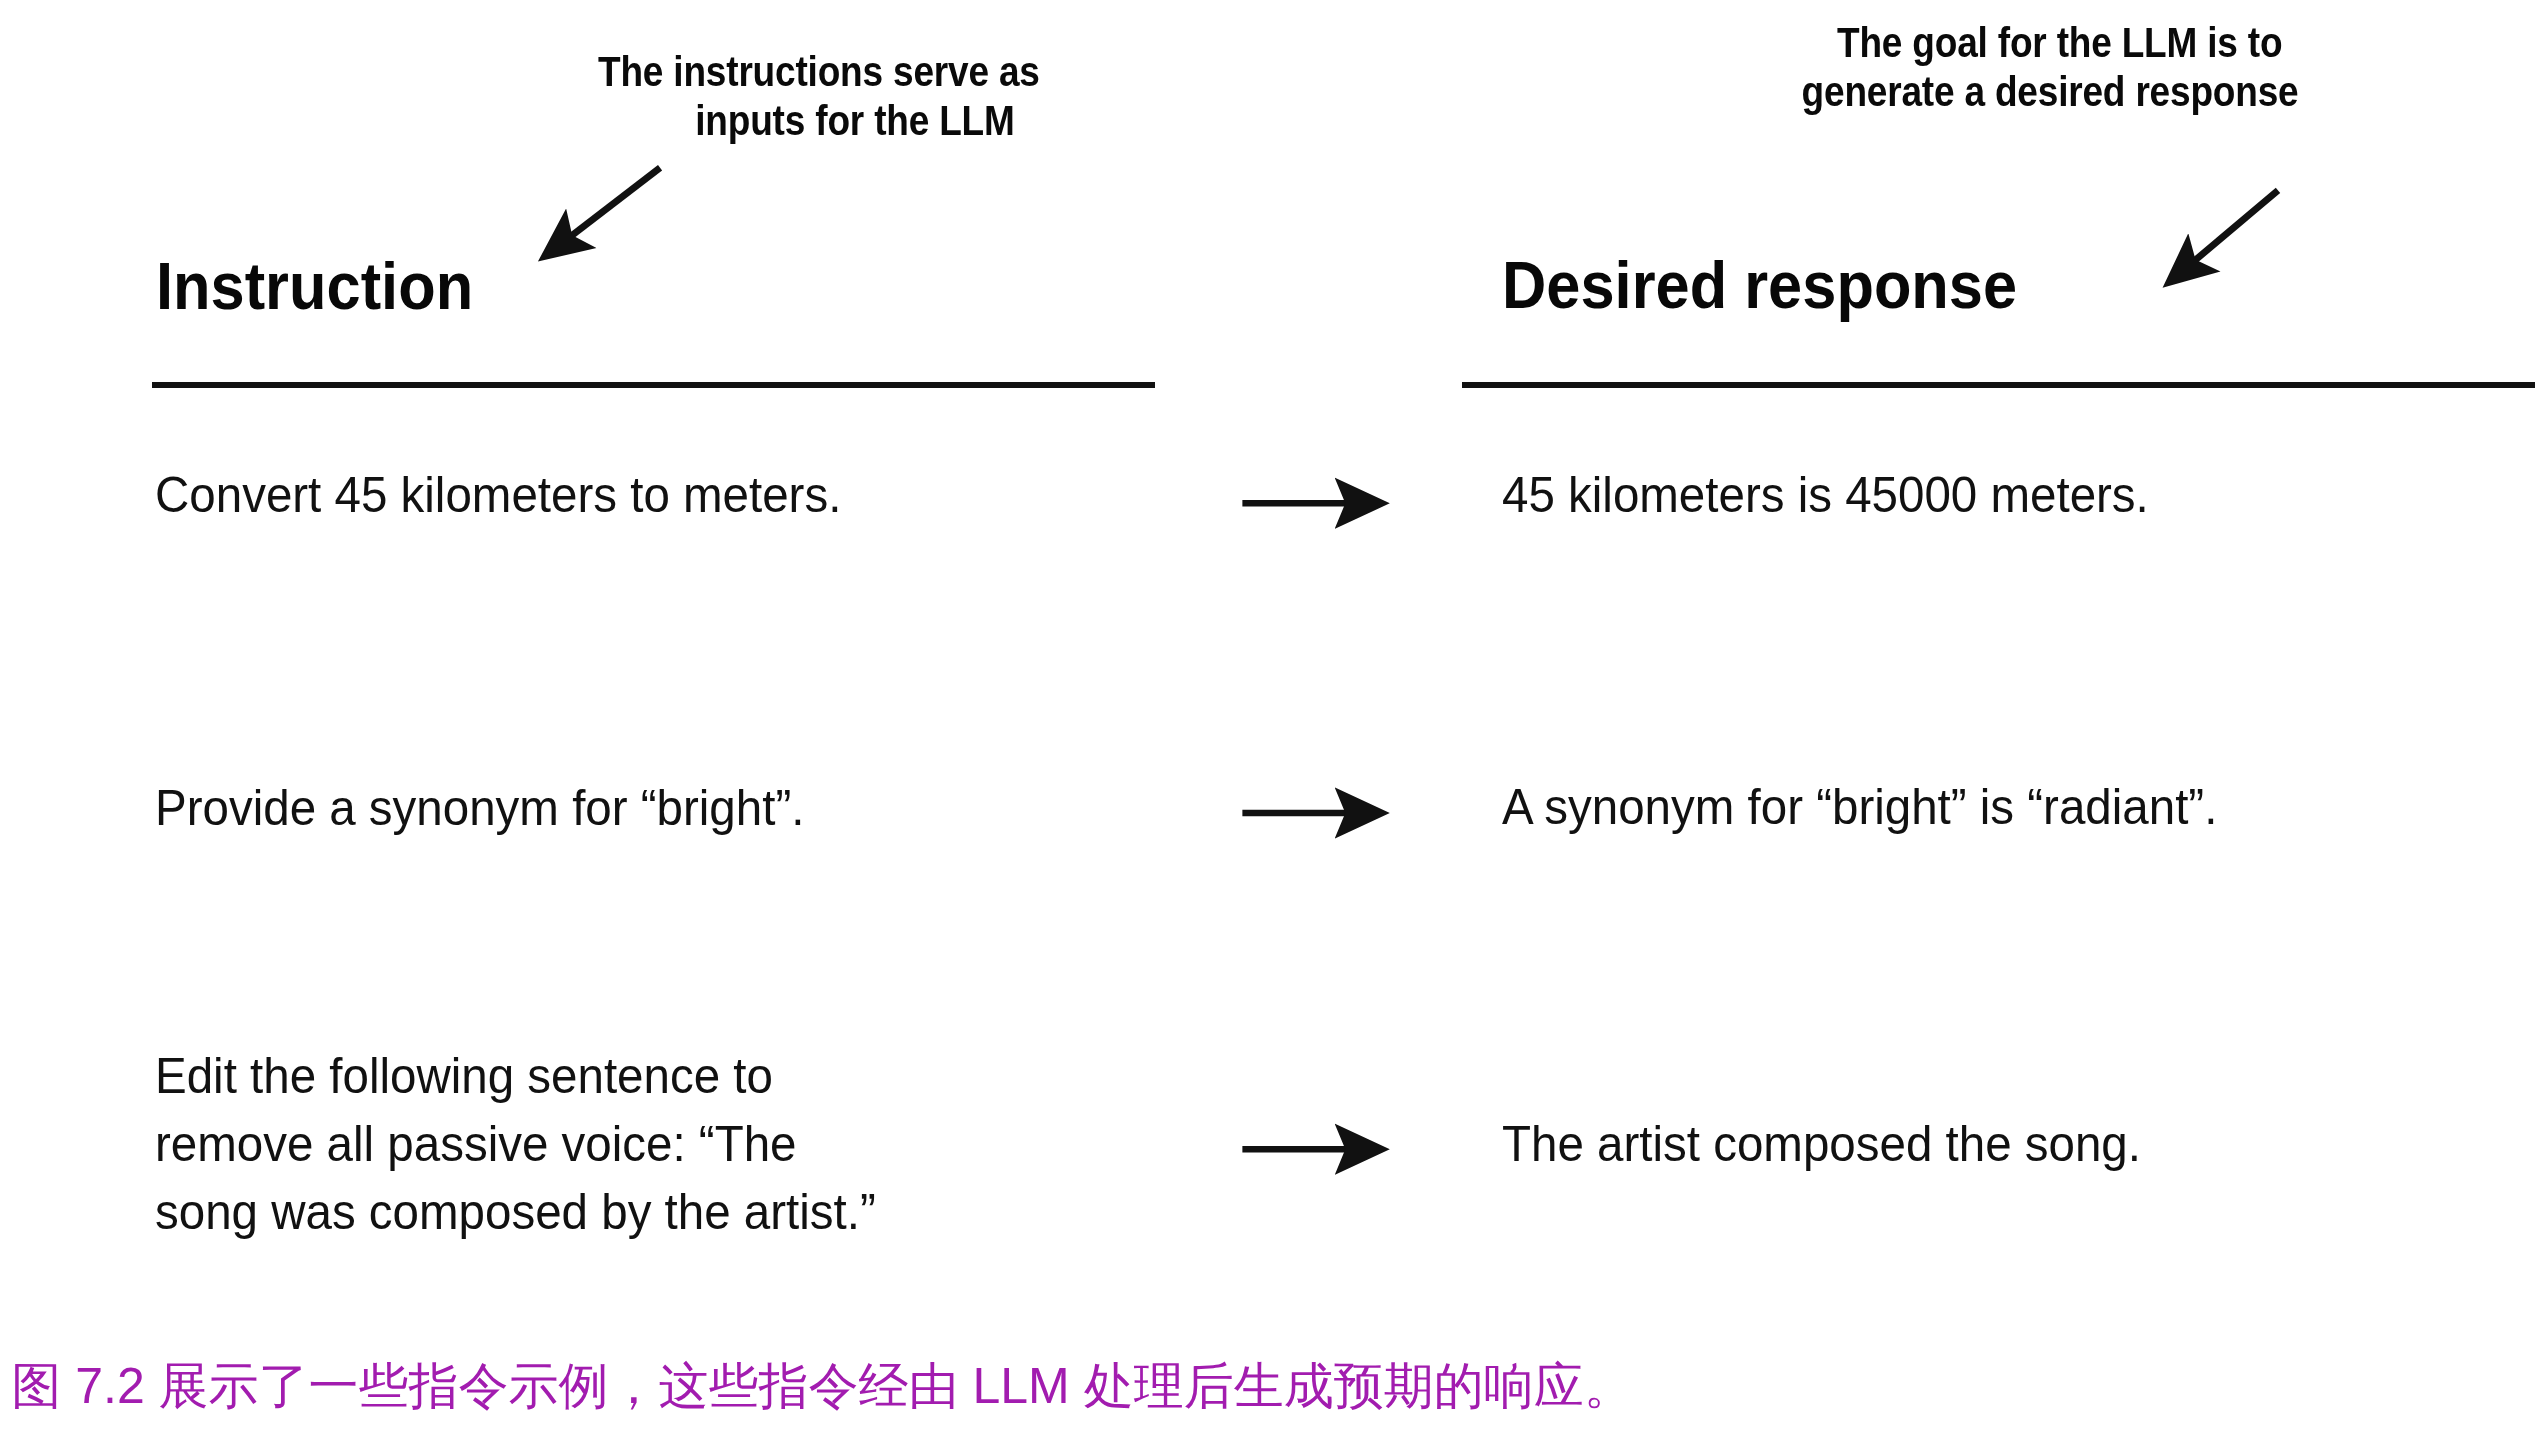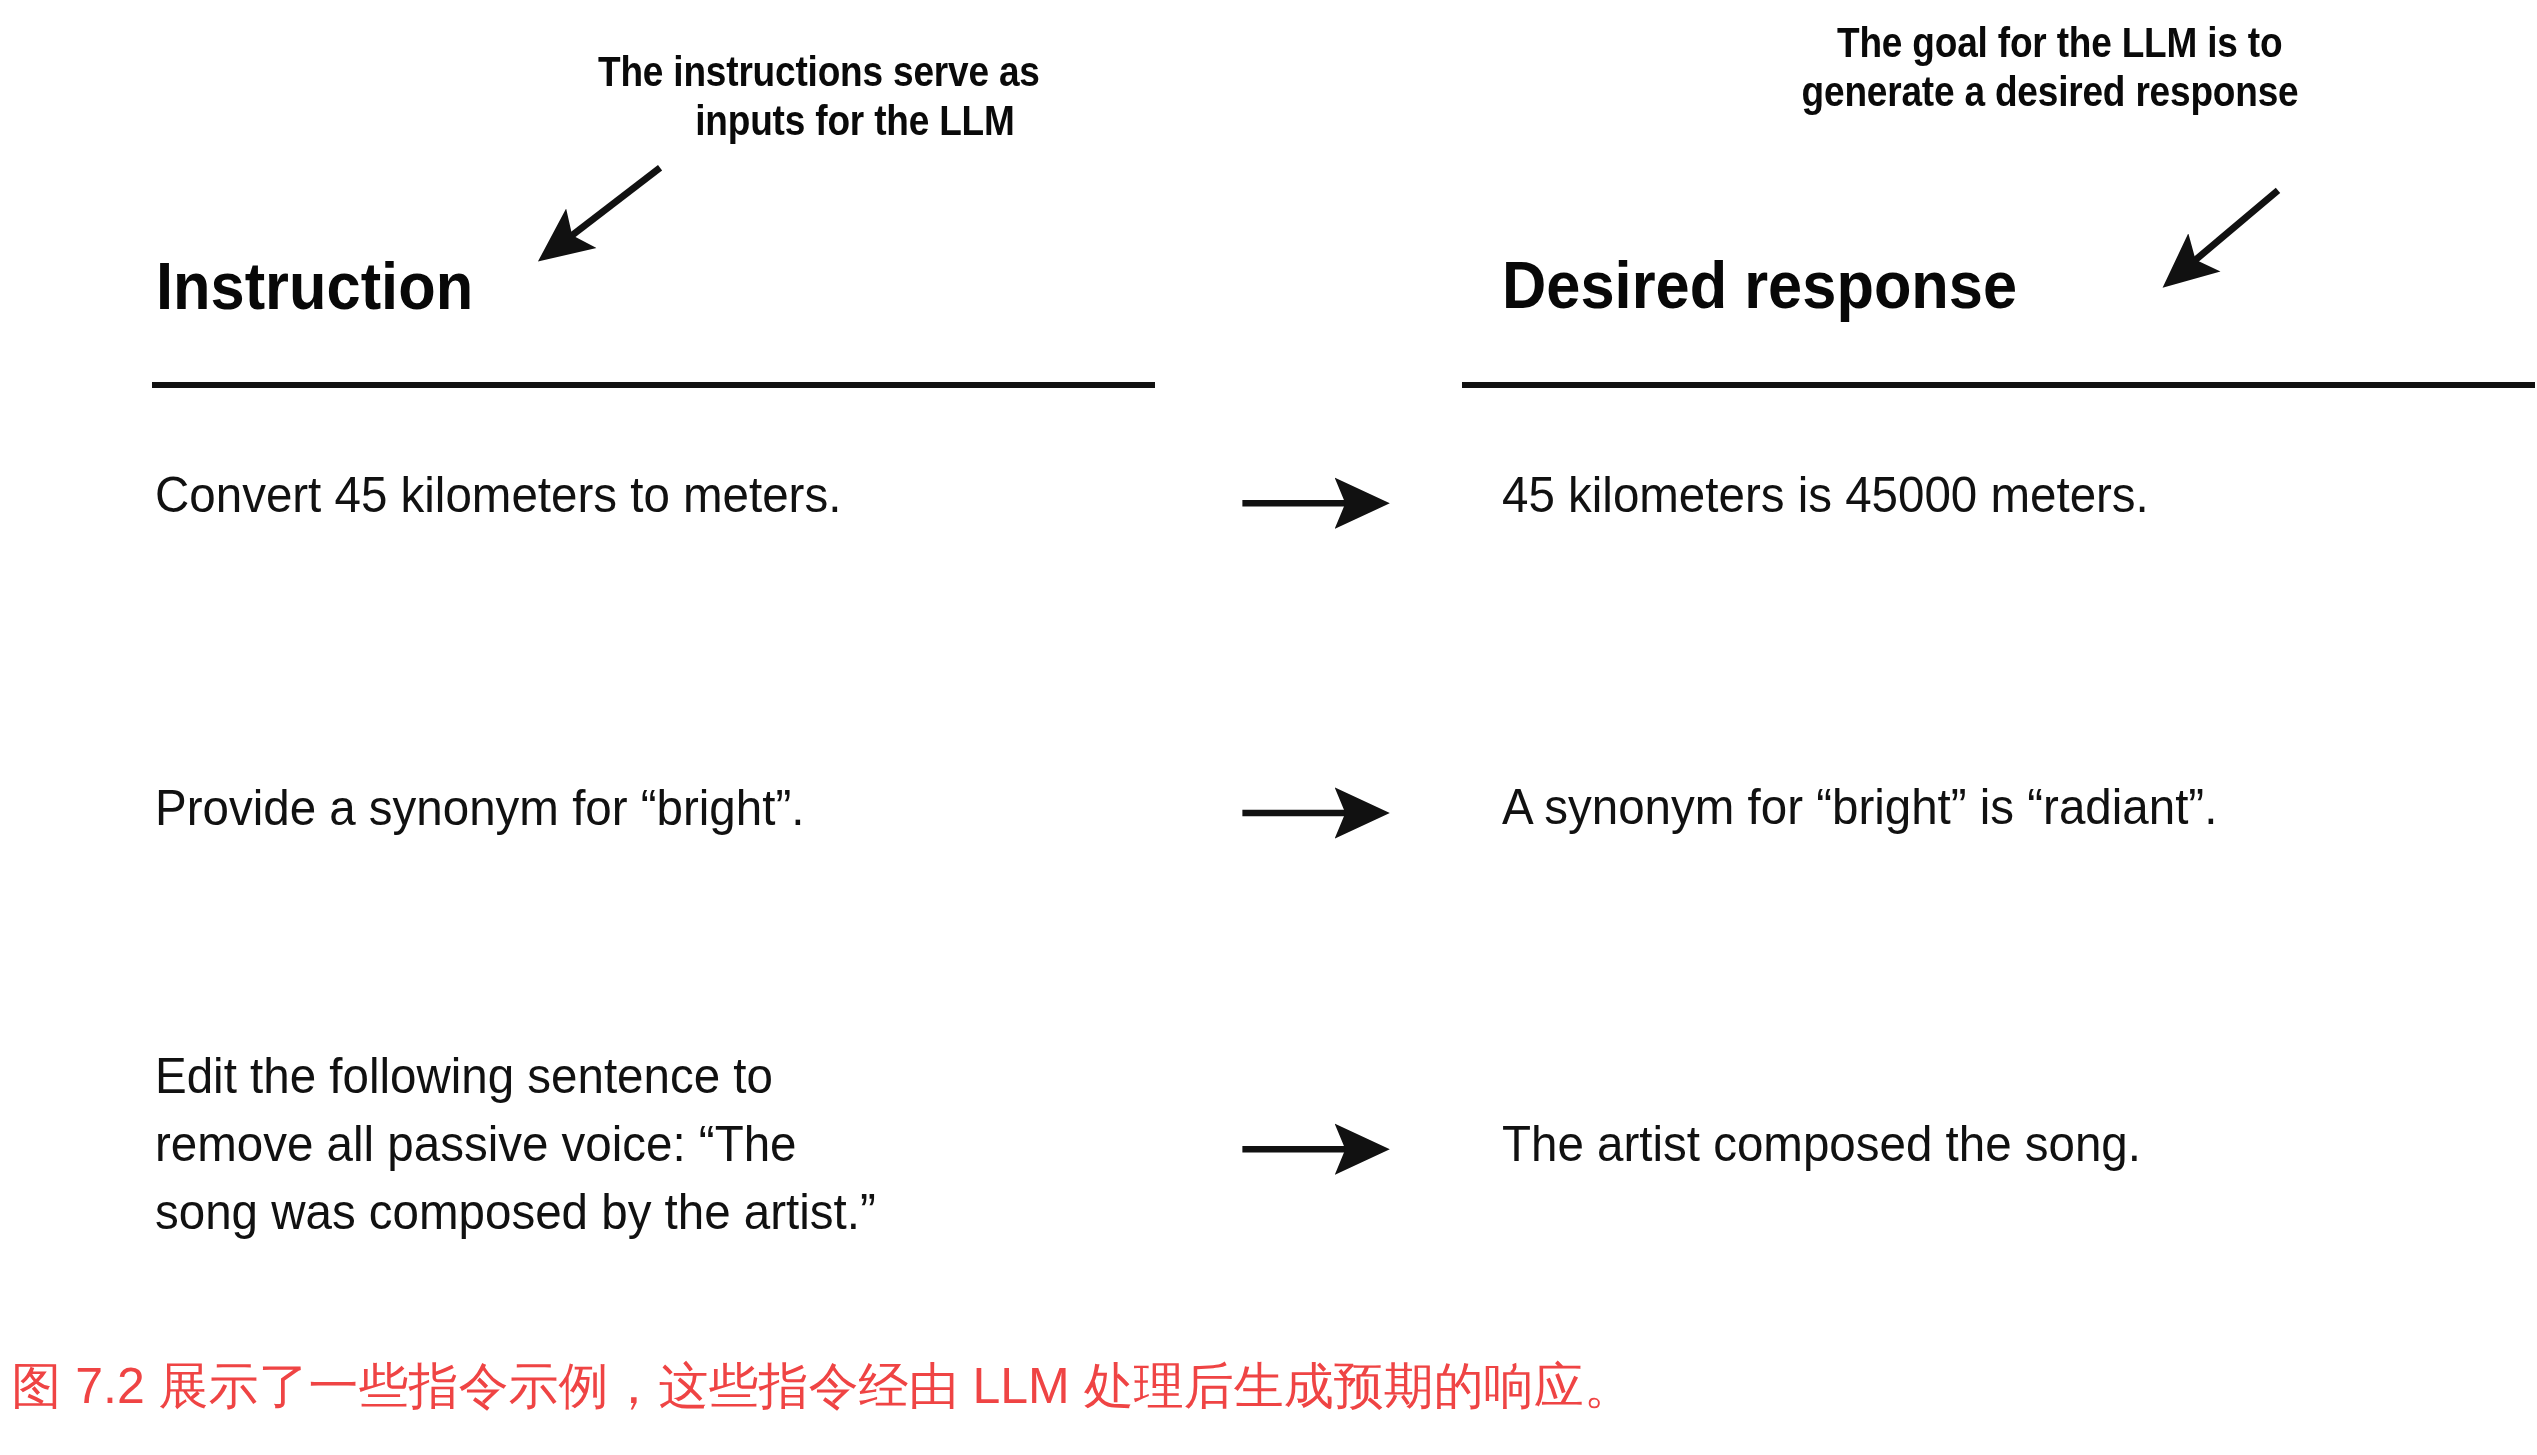--- a/index.html
+++ b/index.html
@@ -107,21 +107,21 @@
 
   
   #figure-caption {
     position: absolute;
     left: 11.3px;
     top: 1358px;
     font-family: "Liberation Sans", "DejaVu Sans", sans-serif;
     font-weight: 400;
     font-size: 50px;
     line-height: 1.15;
-    color: #ef4444;
+    color: #a21caf;
     white-space: nowrap;
   }
 </style>
 </head>
 <body>
 
 <div id="figure-root">
 
   <div class="annotation" id="annotation-instruction">
     <span class="ann-line l1">The instructions serve as</span>

